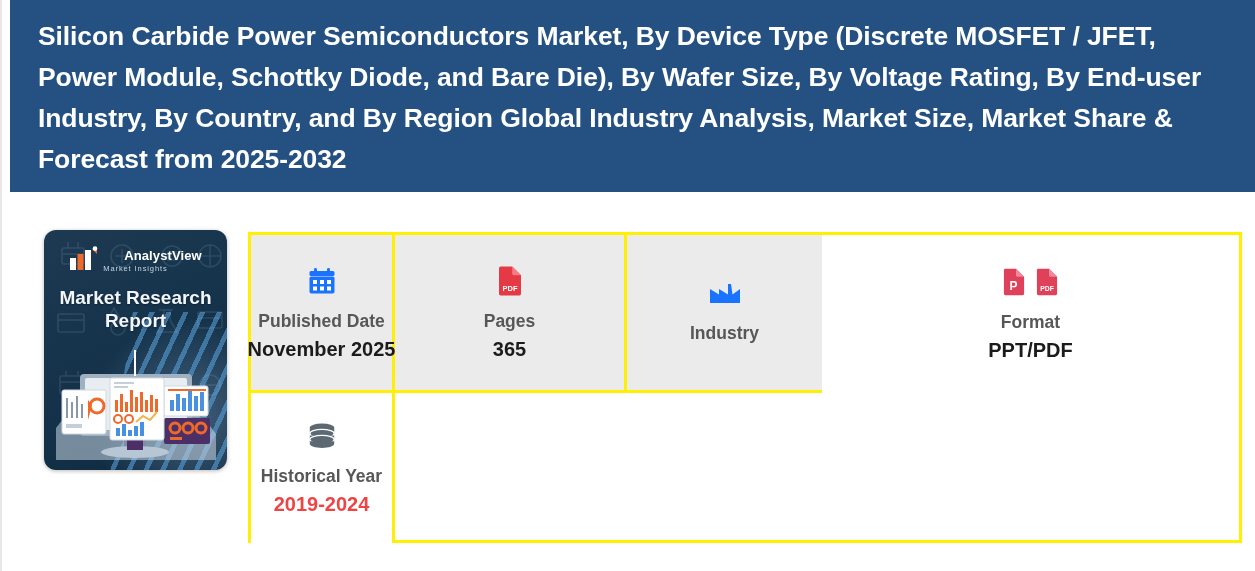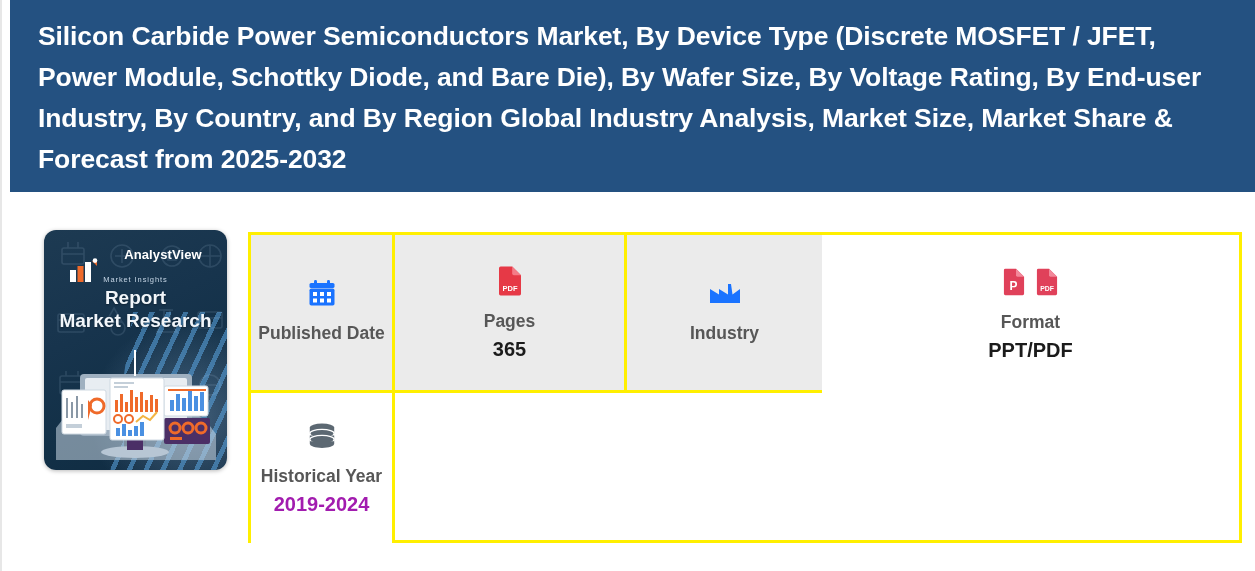--- a/index.html
+++ b/index.html
@@ -69,21 +69,21 @@
     position: absolute; left: 0; right: 0; top: 16px;
     text-align: center;
   }
   .logo-row { display: inline-flex; align-items: flex-end; gap: 4px; }
   .logo-mark { display: block; }
   .logo-txt { text-align: left; line-height: 1; }
   .logo-name {
     color: #ffffff; font-size: 13px; font-weight: 700; letter-spacing: 0.1px; margin-left: 21px;
   }
   .logo-sub {
-    color: #c6d6e6; font-size: 7.5px; letter-spacing: 0.9px; margin-top: 14px;
+    color: #c6d6e6; font-size: 7.5px; letter-spacing: 0.9px; margin-top: 2px;
   }
   .cover-head {
     position: absolute; left: 0; right: 0; top: 56px;
     text-align: center;
     color: #f2f6fa;
     font-size: 19px; font-weight: 700; line-height: 23px;
     text-shadow: 0 1px 2px rgba(0,0,0,0.35);
   }
   .cover-art { position: absolute; left: 0; bottom: 6px; width: 183px; height: 122px; }
 
@@ -124,21 +124,21 @@
     margin-bottom: 5px;
     white-space: nowrap;
   }
   .cell-value {
     color: #1b1b1b;
     font-size: 20px;
     font-weight: 700;
     line-height: 25px;
     white-space: nowrap;
   }
-  .cell-value.green { color: #a21caf; }
+  .cell-value.green { color: #ef4444; }
 </style>
 </head>
 <body>
 
 <div class="page">
 
   <div class="banner">
     <h1 class="banner-title">Silicon Carbide Power Semiconductors Market, By Device Type (Discrete MOSFET / JFET, Power Module, Schottky Diode, and Bare Die), By Wafer Size, By Voltage Rating, By End-user Industry, By Country, and By Region Global Industry Analysis, Market Size, Market Share &amp; Forecast from 2025-2032</h1>
   </div>
 
@@ -186,22 +186,22 @@
             <circle cx="26" cy="2.6" r="2.3" fill="#ffffff"></circle>
           </svg>
           <span class="logo-txt">
             <span class="logo-name">AnalystView</span>
             <span class="logo-sub" style="display:block">Market Insights</span>
           </span>
         </span>
       </div>
 
       <div class="cover-head">
+        <div>Market Research</div>
         <div>Report</div>
-        <div>Market Research</div>
       </div>
 
       <svg class="cover-art" viewBox="0 0 183 122">
         <path d="M12 86 Q 40 46 92 52 Q 150 58 172 92 L172 118 L12 118 Z" fill="#c9d7e4" opacity="0.55"></path>
         <rect x="36" y="32" width="112" height="62" rx="4" fill="#9fb0c0"></rect>
         <rect x="41" y="36" width="102" height="52" rx="2" fill="#e8edf2"></rect>
         <rect x="80" y="94" width="22" height="12" fill="#7d8fa0"></rect>
         <ellipse cx="91" cy="110" rx="34" ry="6" fill="#b7c6d4"></ellipse>
         <rect x="83" y="94" width="16" height="14" fill="#4b2f66"></rect>
         <path d="M91 8 L91 34" stroke="#ffffff" stroke-width="2"></path>
@@ -281,20 +281,21 @@
               <rect x="5" y="13" width="4" height="4"></rect>
                 <rect x="12" y="13" width="4" height="4"></rect>
                 <rect x="19" y="13" width="4" height="4"></rect>
               <rect x="5" y="19.5" width="4" height="4"></rect>
                 <rect x="12" y="19.5" width="4" height="4"></rect>
                 <rect x="19" y="19.5" width="4" height="4"></rect>
             </g>
           </svg>
         </div>
         <div class="cell-label">Published Date</div>
+        <div class="cell-value">November 2025</div>
       </div>
 
       <div class="cell row1">
         <div class="cell-icon">
           <svg width="24" height="30" viewBox="0 0 24 30">
             <path d="M1 2.2a1.6 1.6 0 011.6-1.6h11.6L23 9.2v18.6a1.6 1.6 0 01-1.6 1.6H2.6A1.6 1.6 0 011 27.8z" fill="#e63946"></path>
             <path d="M14.2 0.6V7.6a1.6 1.6 0 001.6 1.6H23z" fill="#f47c87"></path>
             <text x="12" y="25" font-family="Liberation Sans, sans-serif" font-size="7.5" font-weight="700" fill="#ffffff" text-anchor="middle">PDF</text>
           </svg>
         </div>

